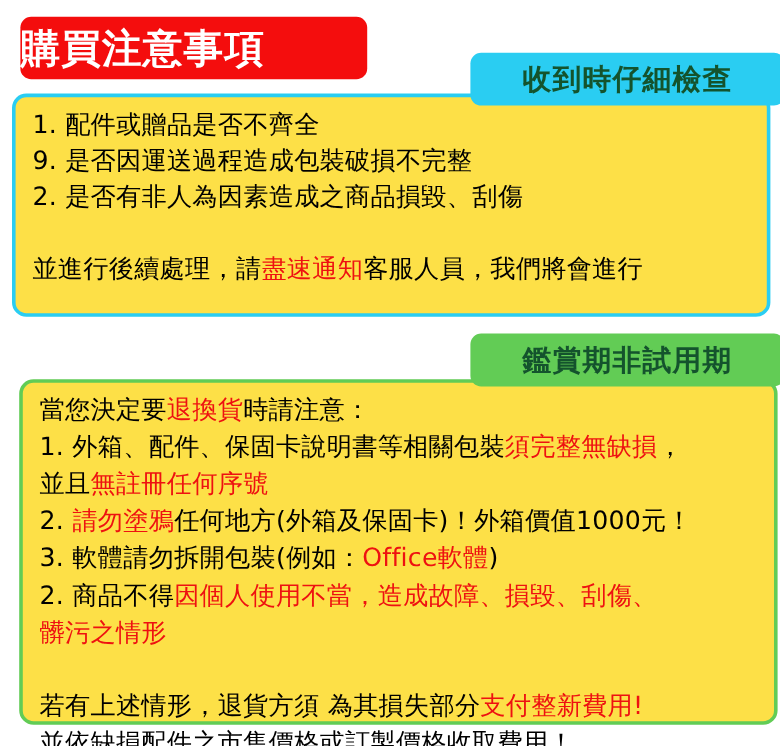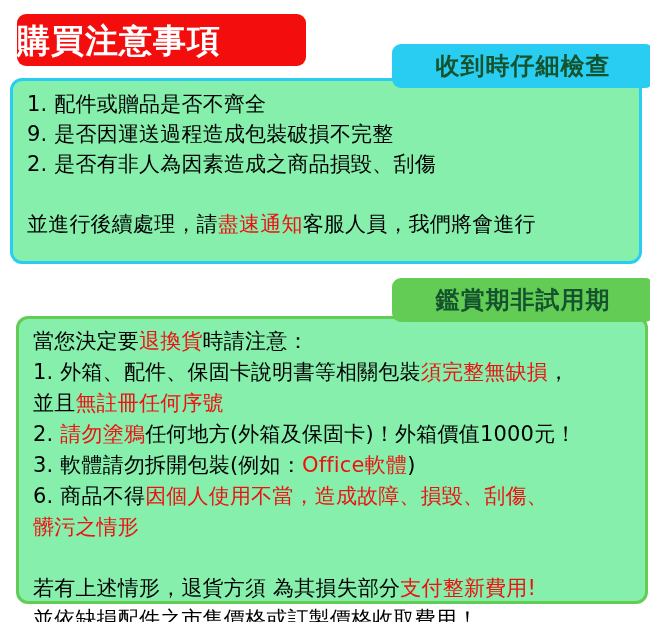--- a/index.html
+++ b/index.html
@@ -70,21 +70,21 @@
     top: 278px;
     width: 262px;
     height: 44px;
     background: #62cc55;
   }
 
   
   .box {
     position: absolute;
     box-sizing: border-box;
-    background: #86efac;
+    background: #fde047;
     border-radius: 12px;
     z-index: 3;
   }
   .box-cyan {
     left: 10px;
     top: 78px;
     width: 632px;
     height: 186px;
     border: 3px solid #2acdf2;
   }
@@ -141,19 +141,19 @@
   <span class="sec-badge-label">鑑賞期非試用期</span>
 </div>
 
 <div class="box box-green">
   <div class="box-inner">
       <div class="line"><span>當您決定要</span><span class="red">退換貨</span><span>時請注意：</span></div>
       <div class="line"><span>1. 外箱、配件、保固卡說明書等相關包裝</span><span class="red">須完整無缺損</span><span>，</span></div>
       <div class="line"><span>並且</span><span class="red">無註冊任何序號</span></div>
       <div class="line"><span>2. </span><span class="red">請勿塗鴉</span><span>任何地方(外箱及保固卡)！外箱價值1000元！</span></div>
       <div class="line"><span>3. 軟體請勿拆開包裝(例如：</span><span class="red">Office軟體</span><span>)</span></div>
-      <div class="line"><span>6. 商品不得</span><span class="red">因個人使用不當，造成故障、損毀、刮傷、</span></div>
+      <div class="line"><span>2. 商品不得</span><span class="red">因個人使用不當，造成故障、損毀、刮傷、</span></div>
       <div class="line"><span class="red">髒污之情形</span></div>
       <div class="spacer-line"></div>
       <div class="line"><span>若有上述情形，退貨方須 為其損失部分</span><span class="red">支付整新費用!</span></div>
       <div class="line"><span>並依缺損配件之市售價格或訂製價格收取費用！</span></div>
     </div>
 </div>
 
 </body></html>

